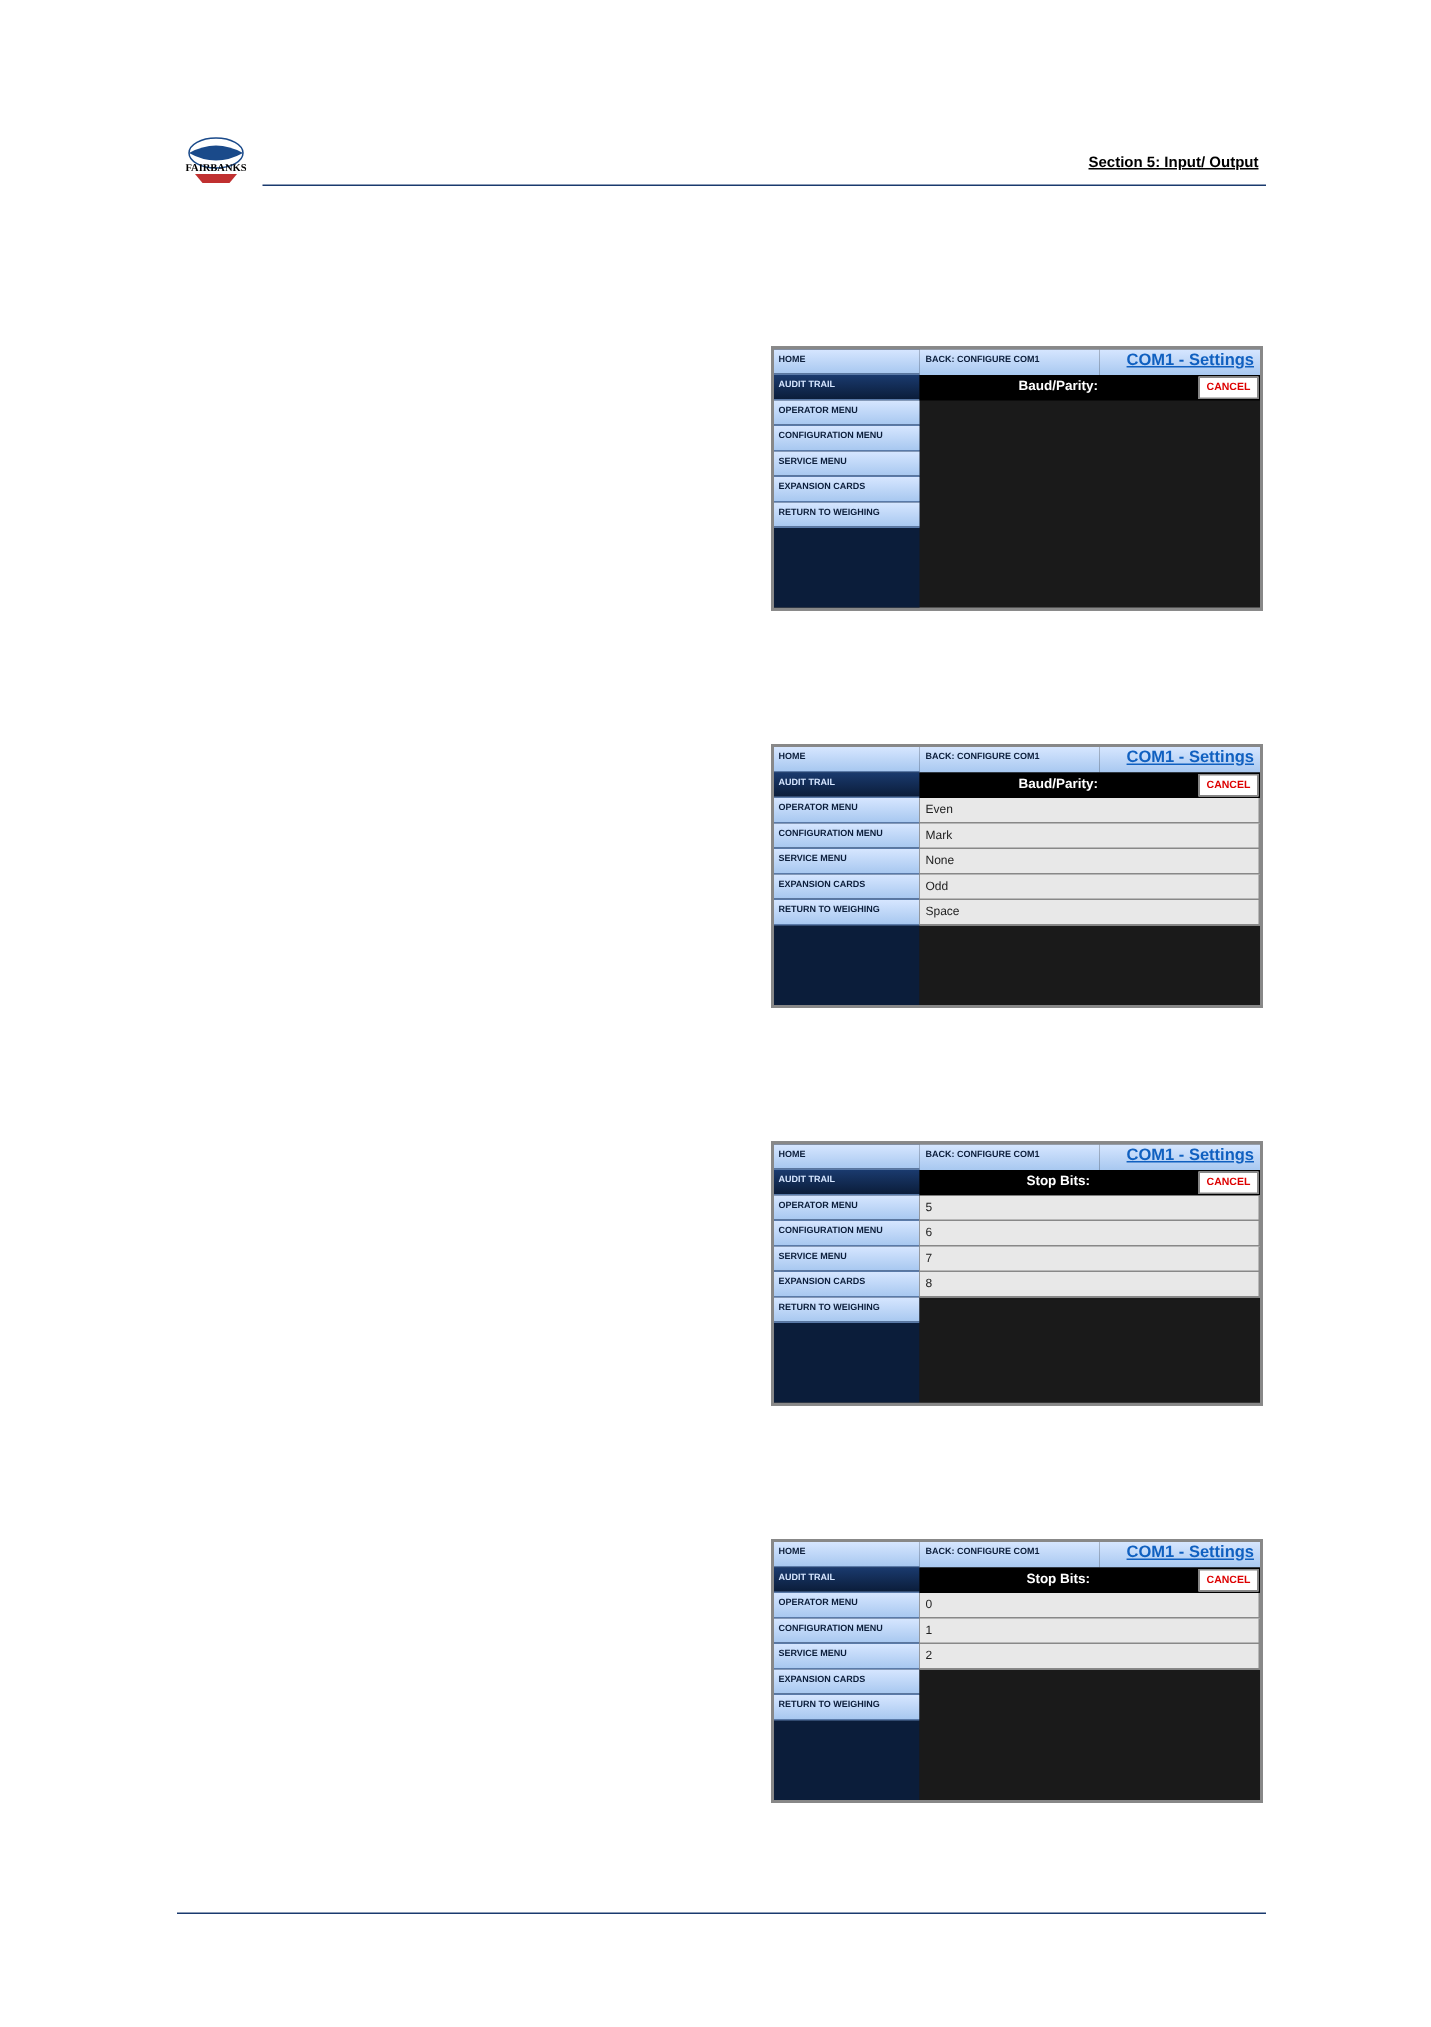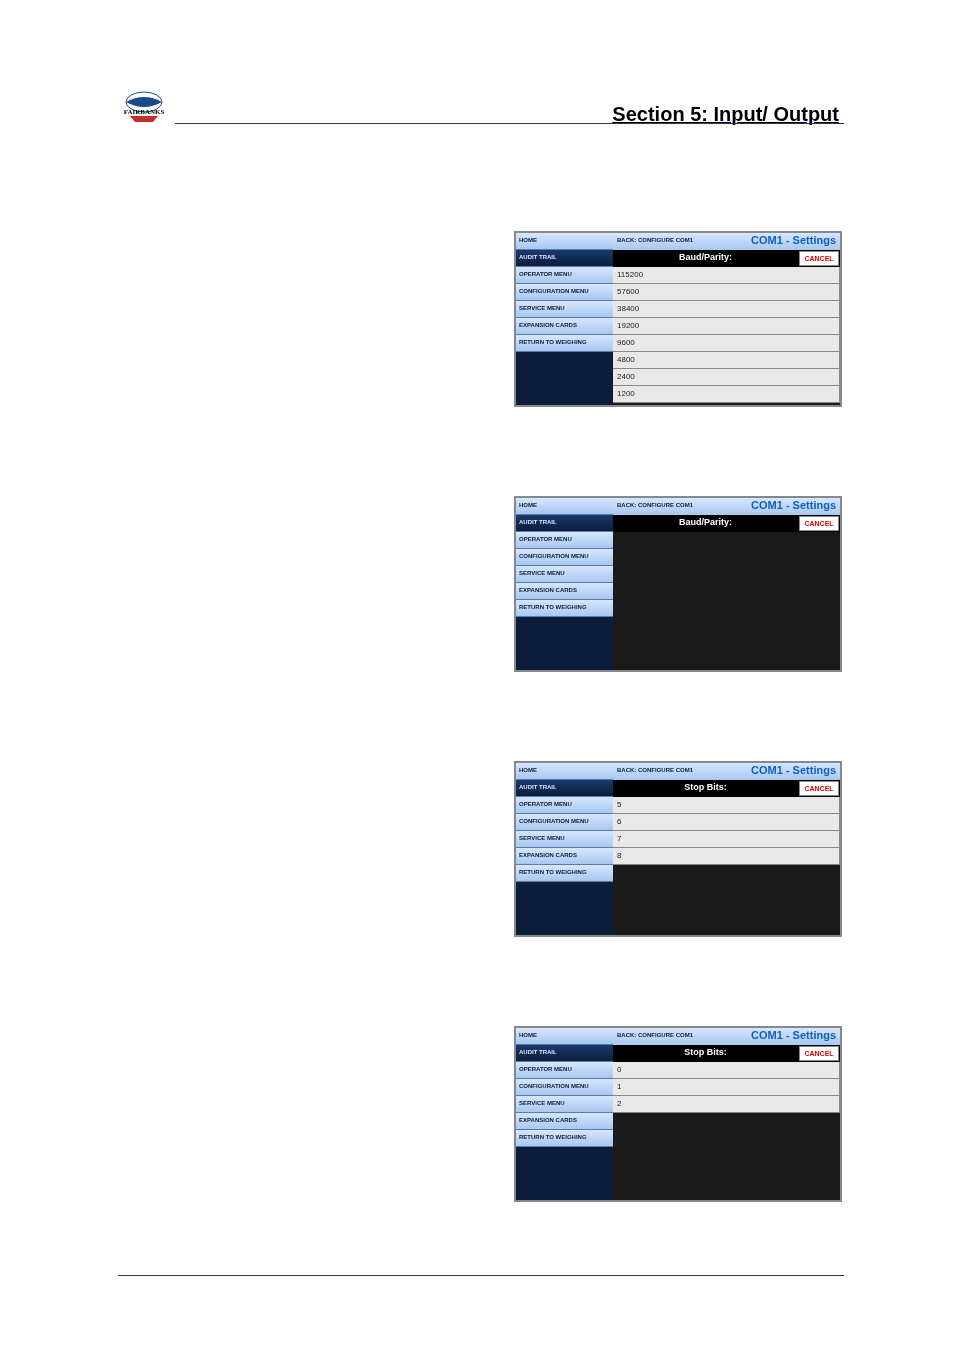--- a/index.html
+++ b/index.html
@@ -1,36 +1,36 @@
 <!DOCTYPE html>
 <html><head>
 <meta charset="utf-8">
 <style>
   * { box-sizing: border-box; margin: 0; padding: 0; }
   html, body { width: 954px; height: 1351px; background: #fff; font-family: Arial, sans-serif; }
   .page { position: relative; width: 954px; height: 1351px; }
   .header-line { position: absolute; top: 123px; left: 175px; right: 110px; height: 1px; background: #1a3a6e; }
-  .section-title { position: absolute; top: 103px; right: 115px; font-weight: bold; font-size: 20px; color: #000; text-decoration: underline; }
+  .section-title { position: absolute; top: 103px; right: 115px; font-weight: bold; font-size: 10px; color: #000; text-decoration: underline; }
   .logo { position: absolute; top: 90px; left: 118px; width: 52px; height: 38px; }
   .footer-line { position: absolute; bottom: 75px; left: 118px; right: 110px; height: 1px; background: #1a3a6e; }
 
   .panel { position: absolute; left: 514px; width: 328px; border: 2px solid #888; background: #1a1a1a; display: flex; }
   .panel1 { top: 231px; height: 176px; }
   .panel2 { top: 496px; height: 176px; }
   .panel3 { top: 761px; height: 176px; }
   .panel4 { top: 1026px; height: 176px; }
 
   .sidebar { width: 97px; background: #0b1d3a; display: flex; flex-direction: column; }
   .side-item { height: 17px; background: linear-gradient(#d6e6ff,#a8c8f0); color: #0b1d3a; font-size: 6px; font-weight: bold; padding: 4px 3px 0 3px; border-bottom: 1px solid #5a7aa8; cursor: pointer; white-space: nowrap; overflow: hidden; }
   .side-item.sel { background: linear-gradient(#1a3a6e,#0b1d3a); color: #d6e6ff; }
 
   .main { flex: 1; display: flex; flex-direction: column; }
   .topbar { height: 17px; display: flex; }
   .back { flex: 0 0 120px; background: linear-gradient(#d6e6ff,#a8c8f0); color: #0b1d3a; font-size: 6px; font-weight: bold; padding: 4px 4px 0 4px; }
-  .title { flex: 1; background: linear-gradient(#d6e6ff,#a8c8f0); color: #1060c0; font-size: 11px; font-weight: bold; text-align: right; padding: 1px 4px 0 0; }
+  .title { flex: 1; background: linear-gradient(#d6e6ff,#a8c8f0); color: #1060c0; font-size: 11px; font-weight: bold; text-align: right; padding: 1px 4px 0 0; text-decoration: underline; }
   .subbar { height: 17px; display: flex; background: #000; }
   .sublabel { flex: 1; color: #fff; font-size: 9px; font-weight: bold; text-align: center; padding-top: 2px; }
   .cancel { width: 40px; background: #fff; color: #d00; font-size: 7px; font-weight: bold; text-align: center; padding-top: 3px; border: 1px solid #888; margin: 1px; }
   .options { flex: 1; display: flex; flex-direction: column; background: #1a1a1a; }
   .opt { height: 17px; background: #e8e8e8; color: #222; font-size: 8px; padding: 3px 0 0 4px; border-bottom: 1px solid #888; border-right: 1px solid #888; }
 </style>
 </head>
 <body>
 
 <div class="page">
@@ -58,30 +58,20 @@
     </div>
     <div class="main">
       <div class="topbar">
         <div class="back">BACK: CONFIGURE COM1</div>
         <div class="title">COM1 - Settings</div>
       </div>
       <div class="subbar">
         <div class="sublabel">Baud/Parity:</div>
         <div class="cancel">CANCEL</div>
       </div>
-      <div class="options">
-        <div class="opt">115200</div>
-        <div class="opt">57600</div>
-        <div class="opt">38400</div>
-        <div class="opt">19200</div>
-        <div class="opt">9600</div>
-        <div class="opt">4800</div>
-        <div class="opt">2400</div>
-        <div class="opt">1200</div>
-      </div>
     </div>
   </div>
 
   <div class="panel panel2">
     <div class="sidebar">
       <div class="side-item">HOME</div>
       <div class="side-item sel">AUDIT TRAIL</div>
       <div class="side-item">OPERATOR MENU</div>
       <div class="side-item">CONFIGURATION MENU</div>
       <div class="side-item">SERVICE MENU</div>
@@ -89,20 +79,27 @@
       <div class="side-item">RETURN TO WEIGHING</div>
     </div>
     <div class="main">
       <div class="topbar">
         <div class="back">BACK: CONFIGURE COM1</div>
         <div class="title">COM1 - Settings</div>
       </div>
       <div class="subbar">
         <div class="sublabel">Baud/Parity:</div>
         <div class="cancel">CANCEL</div>
+      </div>
+      <div class="options">
+        <div class="opt">Even</div>
+        <div class="opt">Mark</div>
+        <div class="opt">None</div>
+        <div class="opt">Odd</div>
+        <div class="opt">Space</div>
       </div>
     </div>
   </div>
 
   <div class="panel panel3">
     <div class="sidebar">
       <div class="side-item">HOME</div>
       <div class="side-item sel">AUDIT TRAIL</div>
       <div class="side-item">OPERATOR MENU</div>
       <div class="side-item">CONFIGURATION MENU</div>

